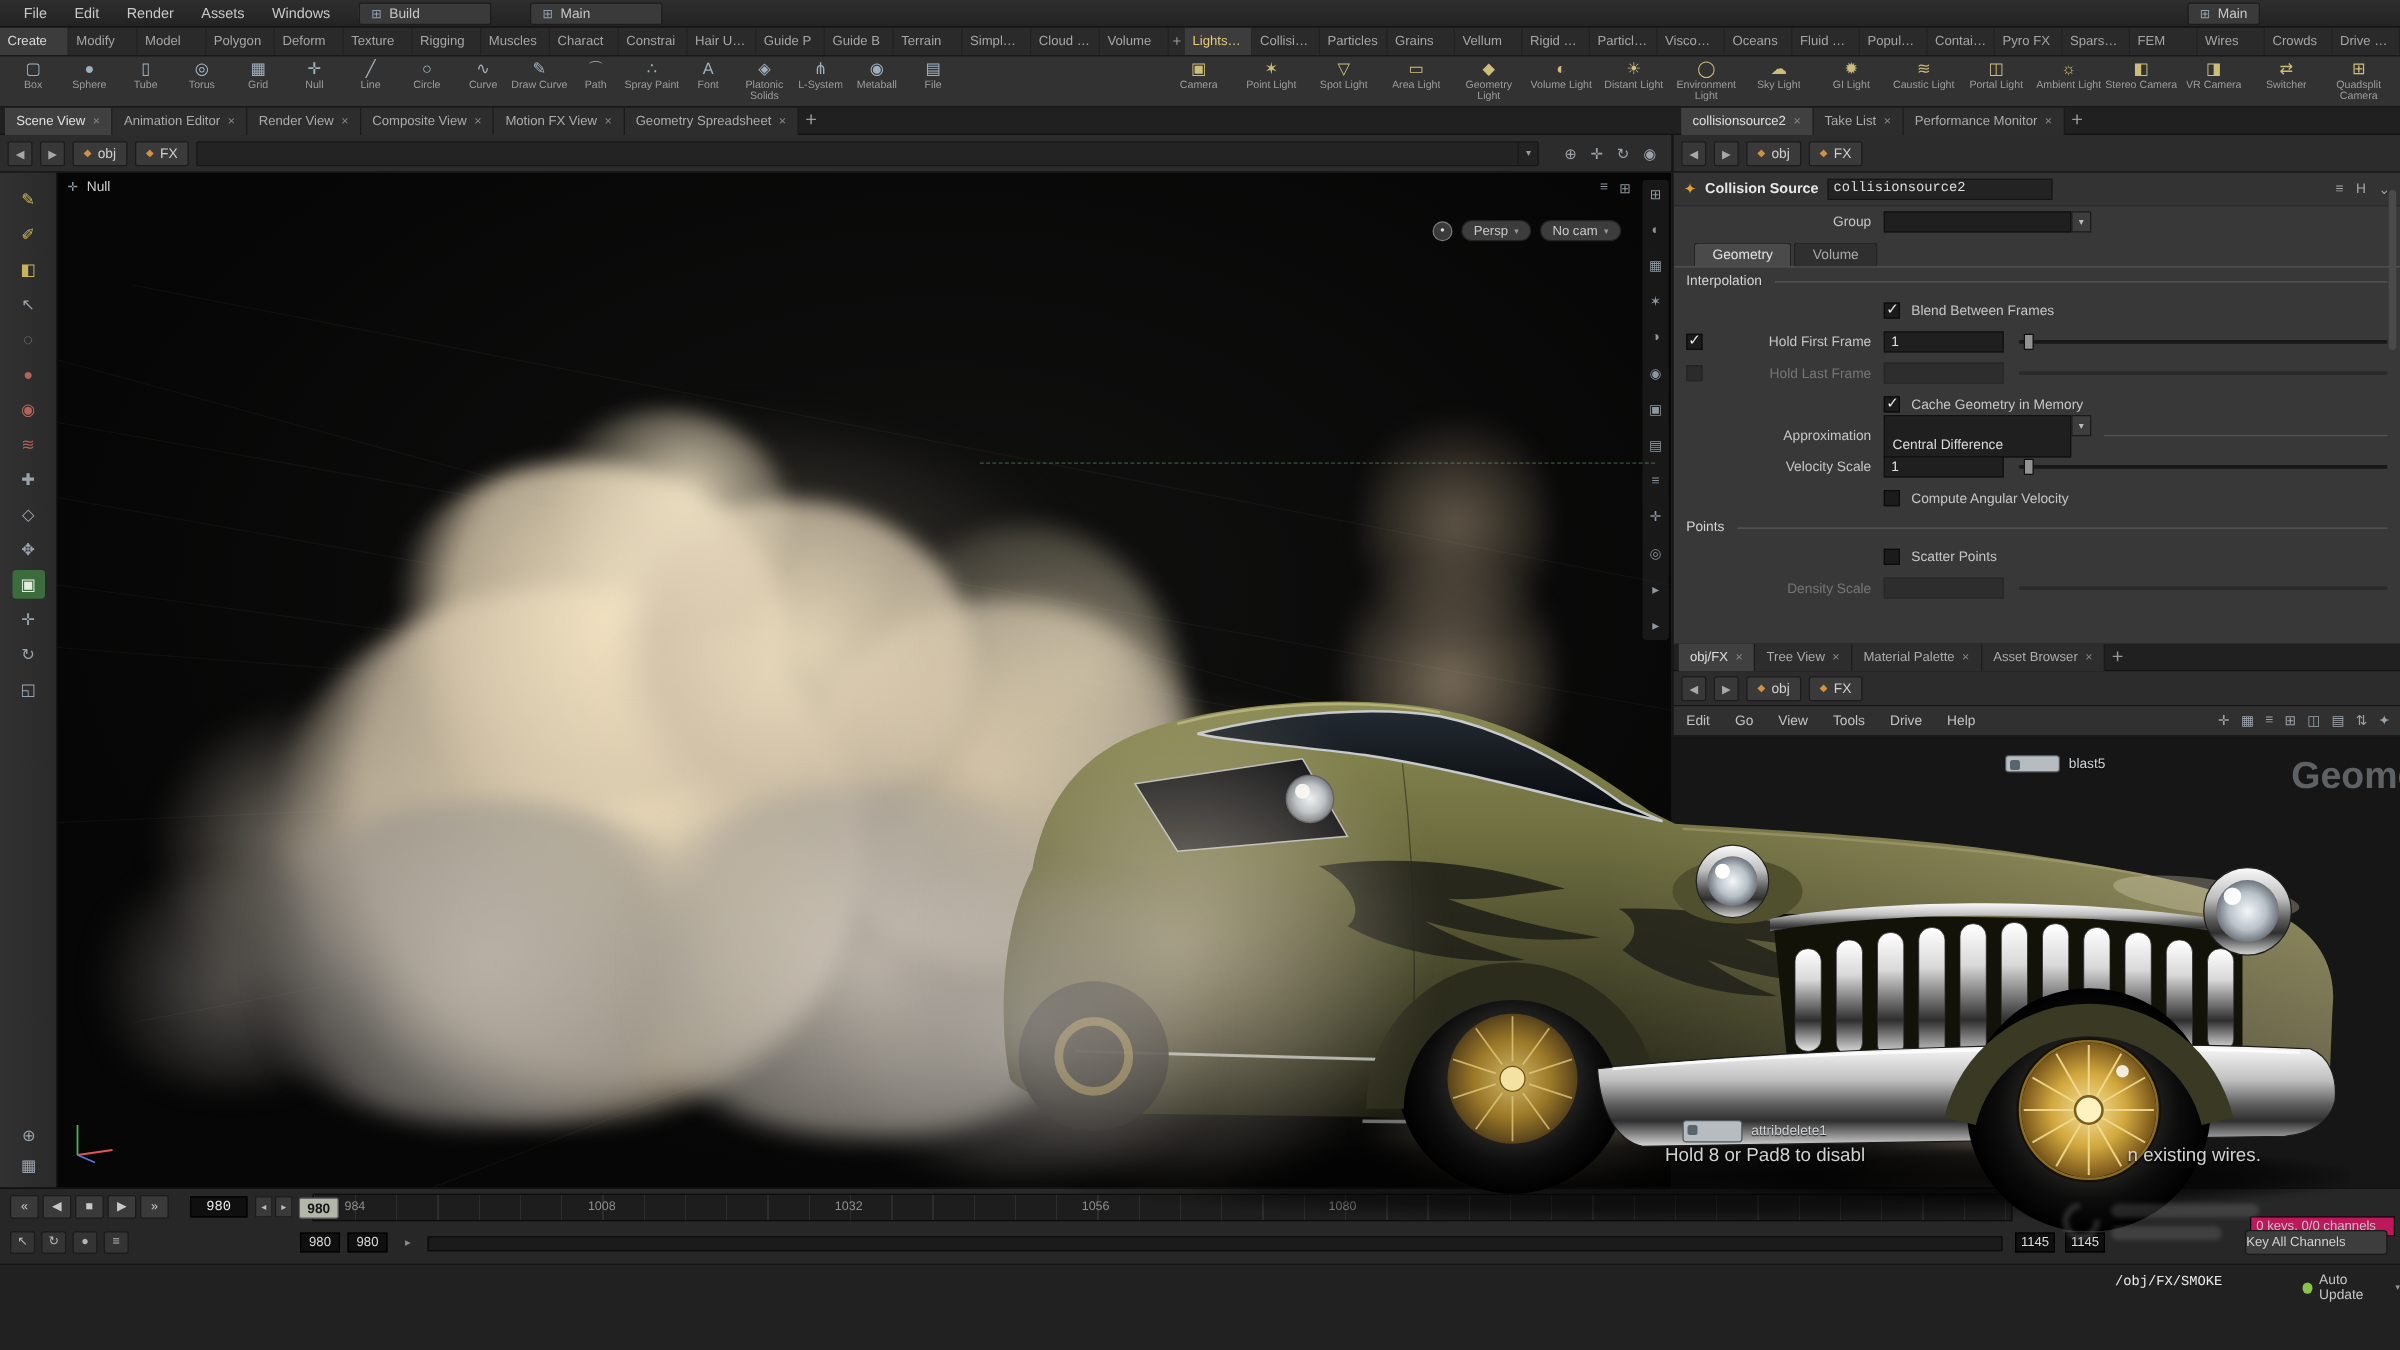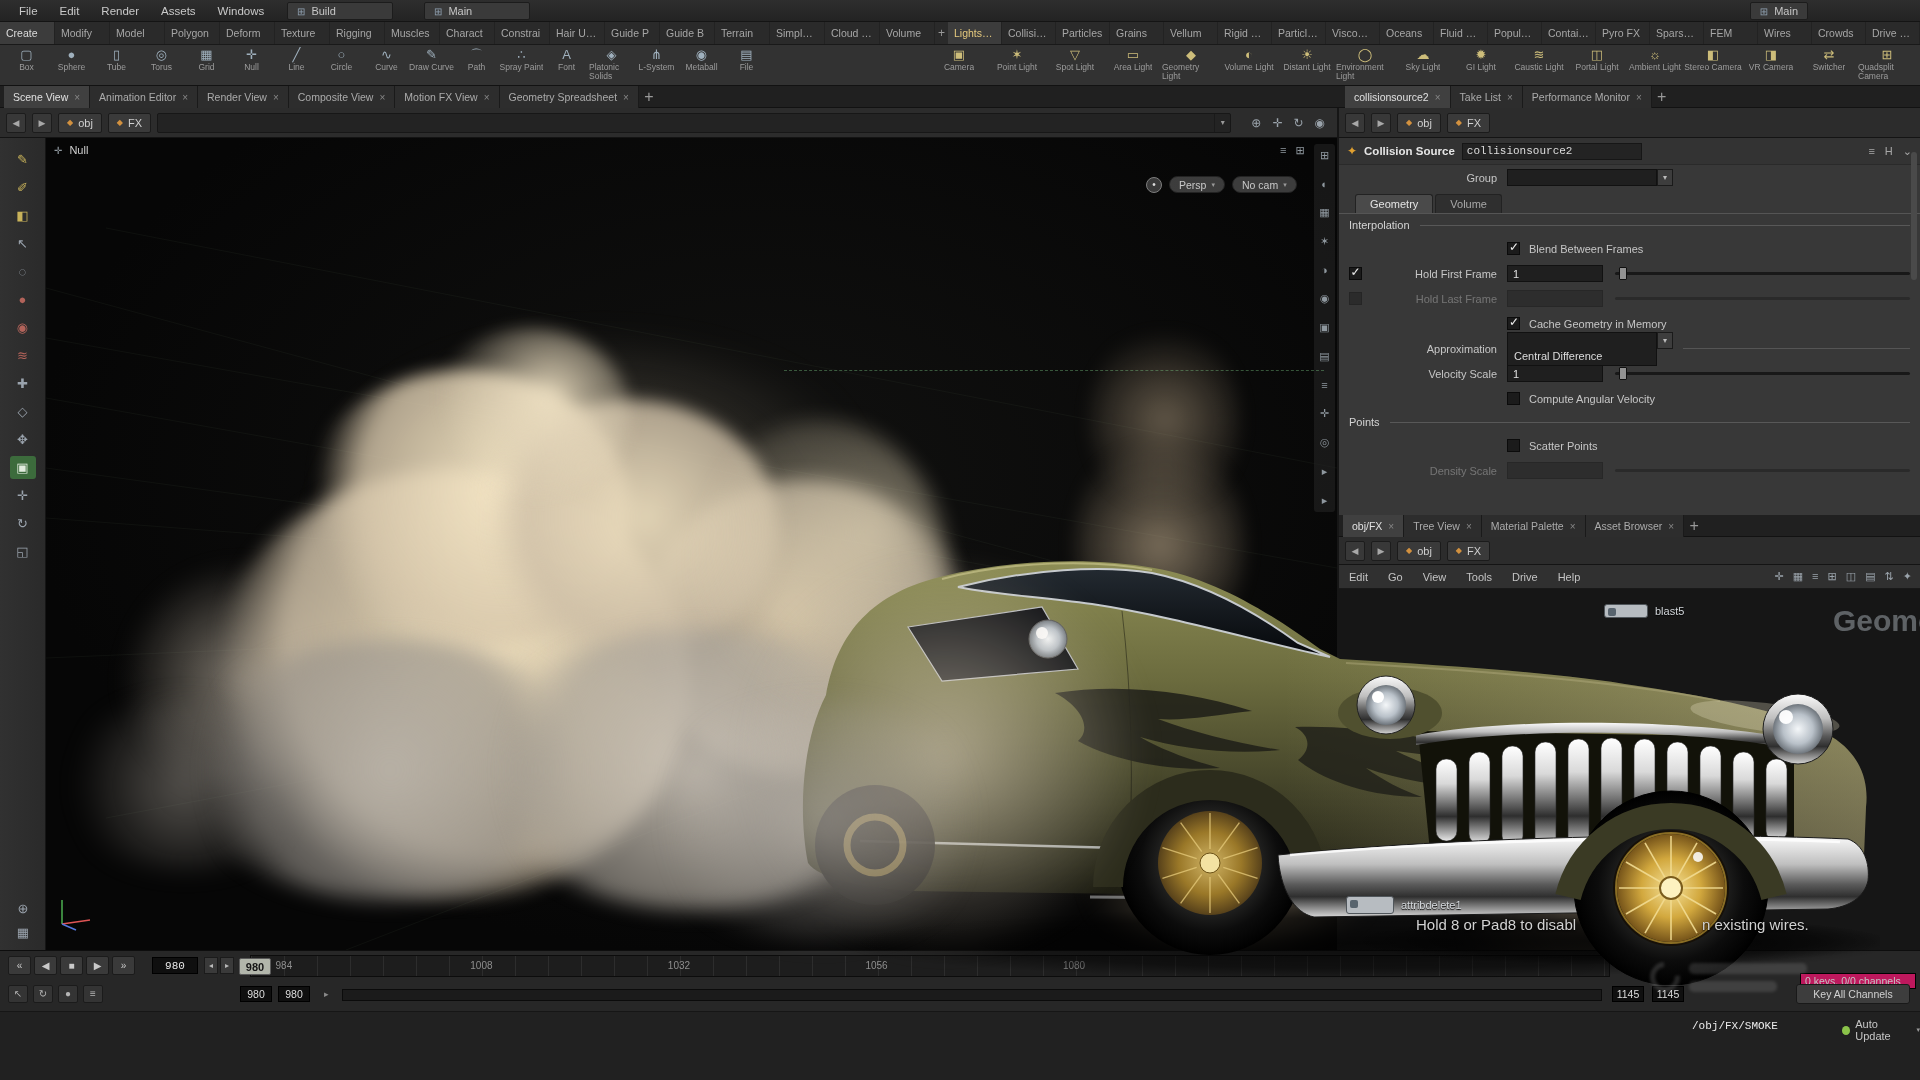--- a/index.html
+++ b/index.html
@@ -31,21 +31,21 @@
   .tab-add{width:18px;line-height:22px;text-align:center;color:#999;font-size:12px;}
 
   
   #shelf-tools{position:absolute;left:0;top:45px;width:1920px;height:41px;background:#323232;
     border-bottom:1px solid #121212;display:flex;justify-content:space-between;z-index:68;}
   .toolgroup{display:flex;padding:2px 4px;}
   .shelf-tool{width:45px;display:flex;flex-direction:column;align-items:center;overflow:hidden;}
   .toolgroup.lights .shelf-tool{width:58px;}
   .tool-glyph{font-size:13px;height:16px;line-height:16px;color:#9fb0bd;}
   .toolgroup.lights .tool-glyph{color:#cdbd7a;}
-  .tool-label{font-size:8.5px;line-height:9px;color:#9c9c9c;max-height:18px;overflow:hidden;}
+  .tool-label{font-size:8.5px;line-height:9px;color:#9c9c9c;text-align:center;max-height:18px;overflow:hidden;}
 
   
   #pane-tabs{position:absolute;left:0;top:86px;width:1920px;height:22px;background:#202020;
     border-bottom:1px solid #121212;display:flex;z-index:67;}
   .ptgroup{display:flex;padding-left:4px;height:22px;}
   .ptgroup.rightg{position:absolute;left:1341px;top:0;}
   .pane-tab{display:flex;align-items:center;gap:6px;height:22px;padding:0 9px;background:#2d2d2d;
     border-right:1px solid #1a1a1a;font-size:10.5px;color:#ababab;white-space:nowrap;}
   .pane-tab.selected{background:#404040;color:#e0e0e0;}
   .tab-close{color:#878787;font-size:10px;}
@@ -148,21 +148,21 @@
   #context-label{position:absolute;left:1833px;top:604px;font-size:30px;font-weight:bold;color:#99a0a7;
     opacity:.55;z-index:12;white-space:nowrap;}
   .net-node{position:absolute;z-index:60;display:flex;align-items:center;gap:7px;}
   #node-blast{left:1604px;top:604px;}
   #node-attrib{left:1346px;top:896px;}
   .nnode{width:44px;height:14px;background:#b7bcc1;border-radius:3px;border:1px solid #50565b;position:relative;}
   .nnode::before{content:"";position:absolute;left:3px;top:3px;width:8px;height:8px;background:#58646e;border-radius:2px;}
   #node-attrib .nnode{width:48px;height:18px;}
   .nlabel{font-size:11px;color:#d2d6da;text-shadow:0 1px 1px #000;}
   .net-hint{position:absolute;top:916px;font-size:15px;color:#d2d2d2;z-index:55;text-shadow:0 1px 2px #000;}
-  #hint-left{left:1416px;}
+  #hint-left{left:1332px;}
   #hint-right{left:1702px;}
 
   
   #playbar{position:absolute;left:0;top:950px;width:1920px;height:130px;background:#272727;
     border-top:1px solid #0d0d0d;z-index:45;}
   #transport{position:absolute;left:8px;top:5px;display:flex;gap:3px;}
   .tbtn{width:23px;height:19px;background:#3a3a3a;border:1px solid #1b1b1b;border-radius:2px;color:#c9c9c9;
     font-size:10px;text-align:center;line-height:17px;}
   #frame-field{position:absolute;left:152px;top:6px;width:46px;height:17px;background:#0f0f0f;border:1px solid #000;
     color:#e8e8e8;font-size:11px;text-align:center;font-family:"Liberation Mono",monospace;}
@@ -180,21 +180,21 @@
   #row2-icons{position:absolute;left:8px;top:4px;display:flex;gap:5px;}
   .r2icon{width:20px;height:18px;background:#343434;border:1px solid #1b1b1b;border-radius:2px;color:#b5b5b5;
     font-size:10px;text-align:center;line-height:16px;}
   .rfield{position:absolute;top:5px;width:32px;height:16px;background:#0f0f0f;border:1px solid #000;color:#ddd;
     font-size:10.5px;text-align:center;}
   #range-a{left:240px;} #range-b{left:278px;}
   #range-arrow{position:absolute;left:324px;top:8px;color:#8a8a8a;font-size:9px;}
   #range-bar{position:absolute;left:342px;top:8px;width:1260px;height:12px;background:#1b1b1b;border:1px solid #0b0b0b;}
   #end-a{left:1612px;} #end-b{left:1652px;}
   #keyall{position:absolute;right:10px;top:3px;width:114px;height:20px;background:#3d3d3d;border:1px solid #191919;
-    border-radius:3px;color:#d2d2d2;font-size:10.5px;text-align:center;line-height:18px;}
+    border-radius:3px;color:#d2d2d2;font-size:10.5px;line-height:18px;}
   #row3{position:absolute;left:0;top:60px;width:1920px;height:70px;background:#212121;border-top:1px solid #161616;}
   #node-path{position:absolute;left:1692px;top:8px;font-family:"Liberation Mono",monospace;font-size:11px;color:#ececec;}
   #auto-update{position:absolute;left:1830px;top:6px;display:flex;align-items:center;gap:5px;font-size:11px;color:#c6c6c6;margin-left:12px;}
   .au-dot{width:9px;height:9px;border-radius:50%;background:#8bc34a;}
   .au-caret{font-size:7px;color:#999;}
 
   
   .smoke{position:absolute;border-radius:50%;pointer-events:none;}
   #sg0{left:250px;top:350px;width:700px;height:460px;background:radial-gradient(circle,rgba(232,217,186,.35),rgba(232,217,186,0) 70%);filter:blur(22px);z-index:21;}
   #s1{left:210px;top:470px;width:480px;height:430px;background:radial-gradient(circle at 60% 40%,rgba(242,226,192,.96),rgba(210,195,170,.82) 55%,rgba(140,132,120,0) 72%);filter:blur(9px);z-index:23;}

